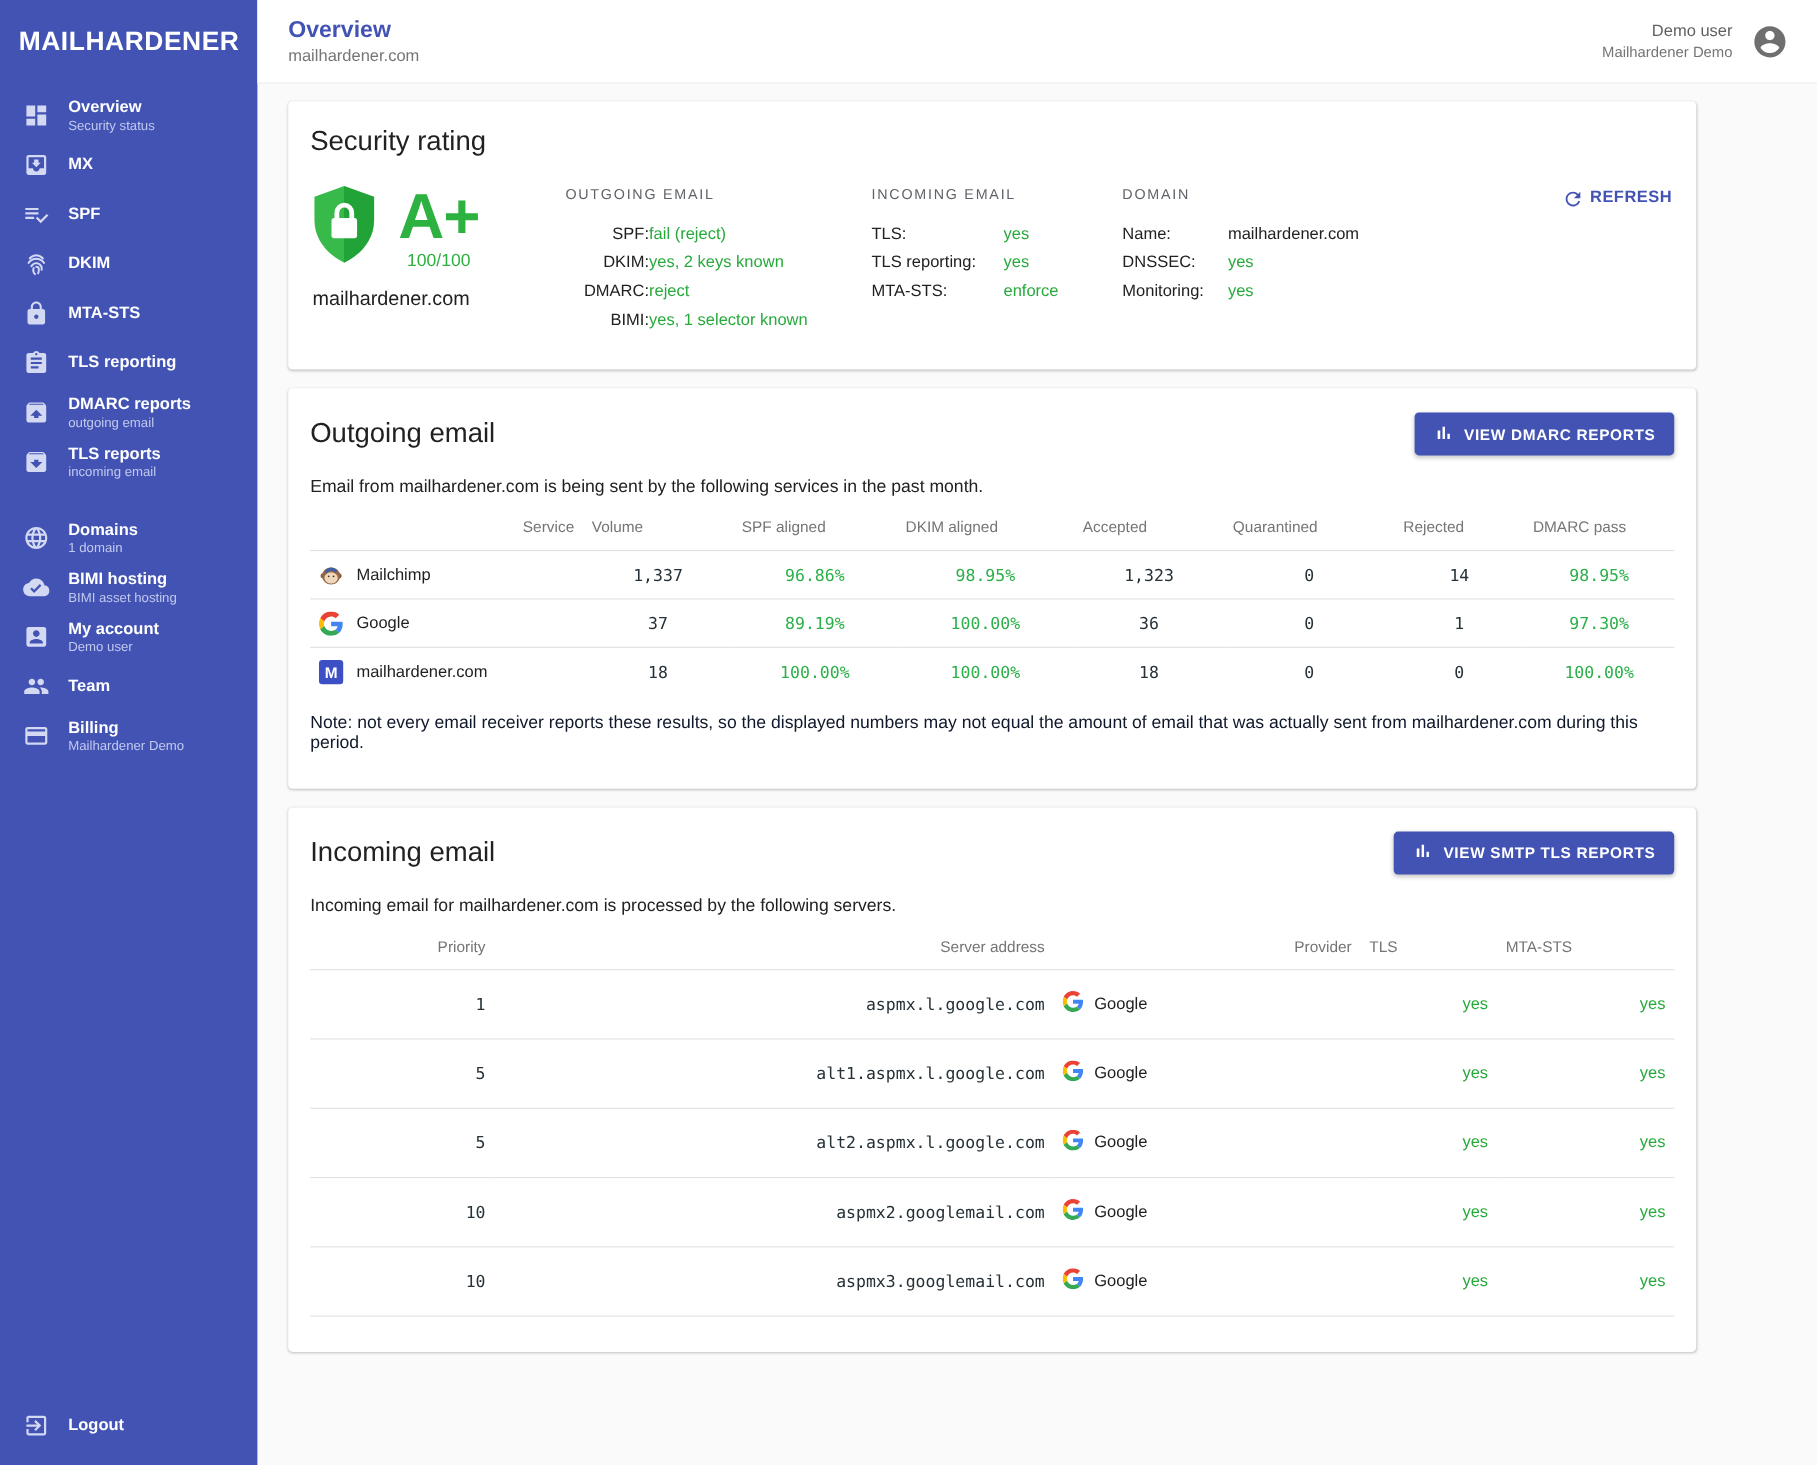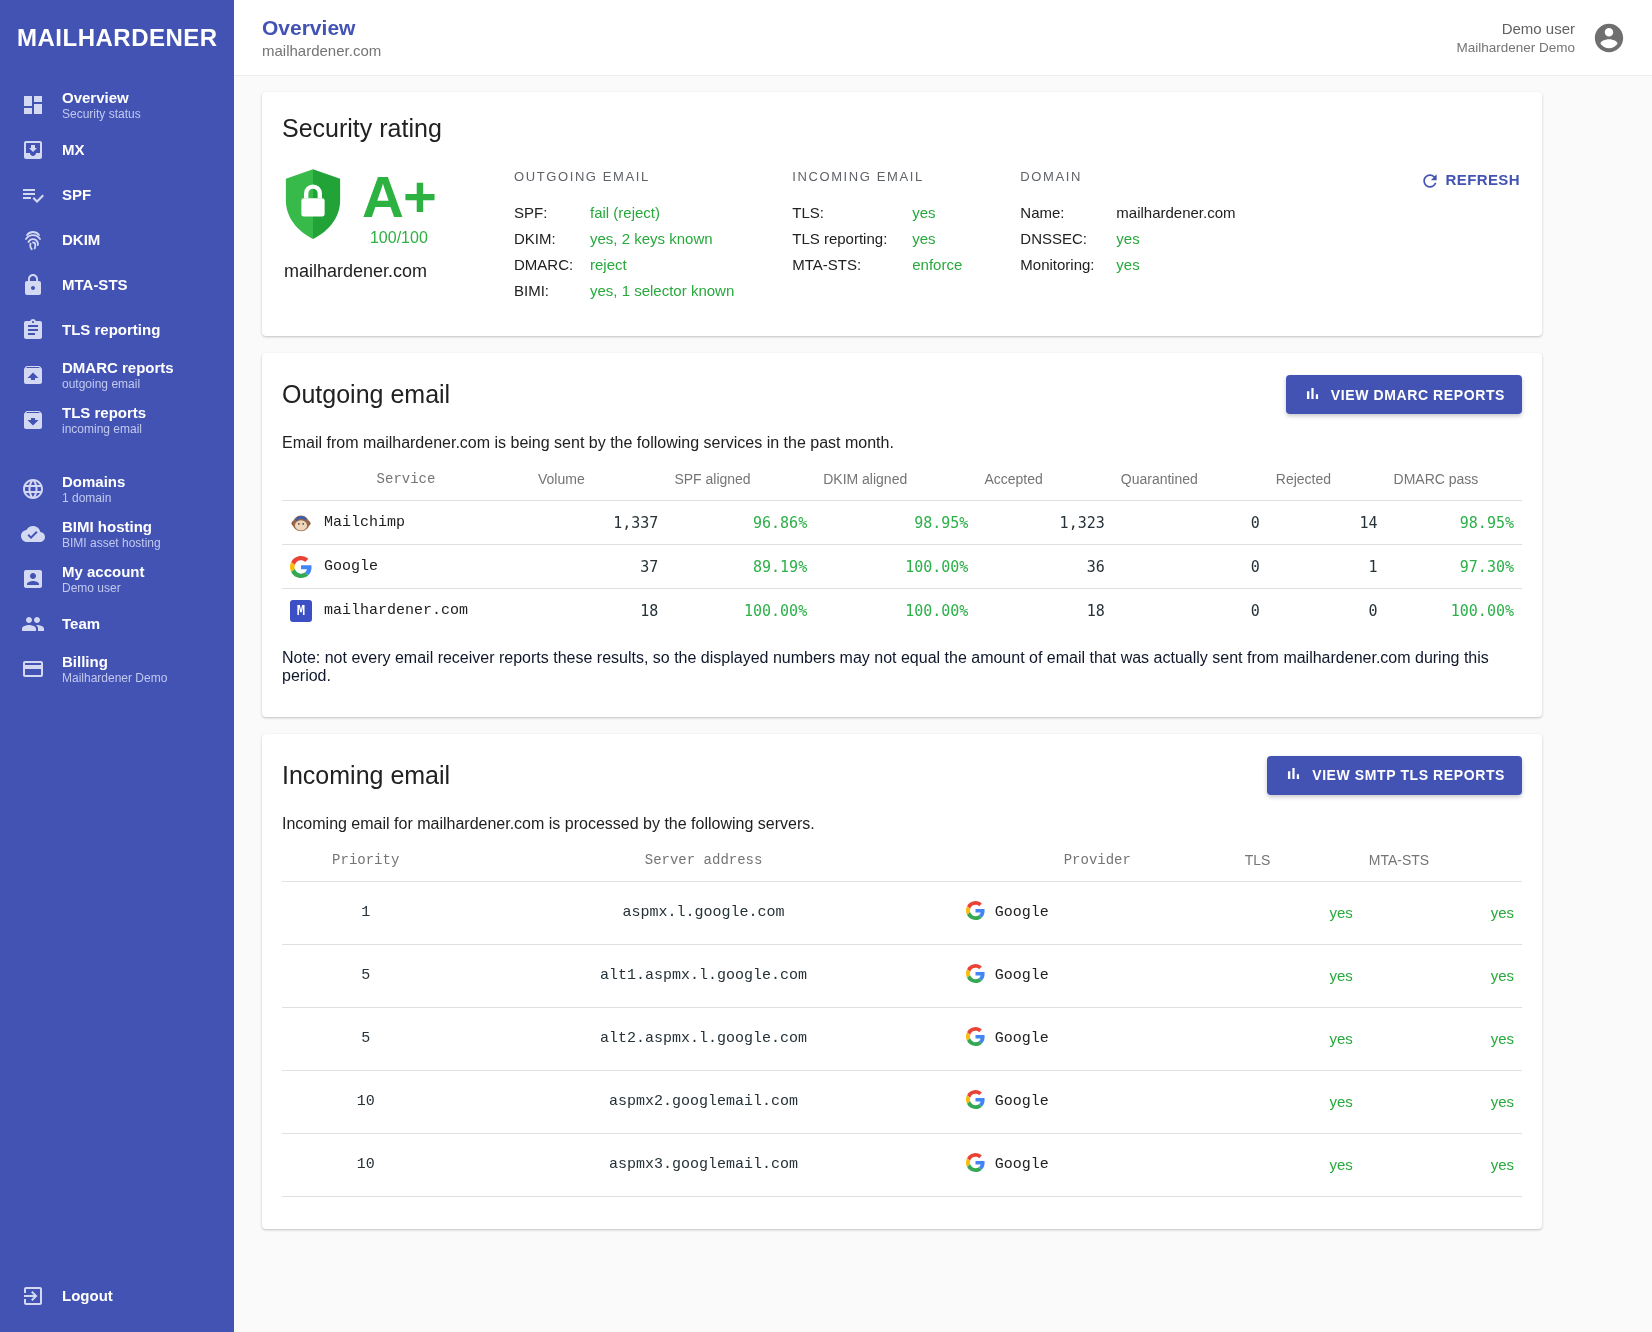--- a/index.html
+++ b/index.html
@@ -65,21 +65,21 @@
   .grade { font-size: 58px; line-height: 56px; font-weight: 700; color: #2db140; letter-spacing: -1px; }
   .score { font-size: 16px; color: #2db140; margin-top: 4px; font-family: "DejaVu Sans Mono", monospace; font-family: "Liberation Sans", sans-serif; text-align: center; }
   .rating-domain { font-size: 18px; color: #212121; margin-top: 14px; margin-left: 2px; }
 
   .sec-cols { display: flex; flex: 1; }
   .sec-col { margin-right: 58px; }
   .sec-col:nth-child(3) { margin-right: 0; }
   .sec-heading { font-size: 13px; letter-spacing: 1.6px; color: #5f6368; margin-bottom: 16px; }
   .sec-row { font-size: 15px; line-height: 26px; display: flex; }
   .sec-label { color: #212121; display: inline-block; }
-  .sec-col.c0 .sec-label { width: 76px; }
+  .sec-col.c0 .sec-label { width: 76px; text-align: right; }
   .sec-col.c1 .sec-label { width: 120px; }
   .sec-col.c2 .sec-label { width: 96px; }
   .sec-value { color: var(--green); }
   .sec-value.dark { color: #212121; }
 
   .refresh-btn {
     margin-left: auto; background: none; border: none; cursor: pointer;
     display: flex; align-items: flex-start; gap: 6px; color: var(--indigo);
     font-family: "Liberation Sans", sans-serif; font-size: 15px; font-weight: 700; letter-spacing: .4px;
     padding: 4px 2px; margin-top: -2px;
@@ -92,26 +92,26 @@
     background: var(--indigo); color: #fff; border: none; border-radius: 4px; cursor: pointer;
     height: 39px; padding: 0 17px; display: flex; align-items: center; gap: 9px;
     font-family: "Liberation Sans", sans-serif; font-size: 14px; font-weight: 700; letter-spacing: .6px;
     box-shadow: 0 2px 4px rgba(0,0,0,.22);
   }
   .primary-btn svg { width: 19px; height: 19px; }
   .card-desc { font-size: 16px; color: #212121; margin-top: 20px; }
 
   table { width: 100%; border-collapse: collapse; margin-top: 6px; }
   th { color: #757575; font-size: 14px; font-weight: 400; text-align: left; padding: 13px 8px 13px 8px; }
-  th.left, td.left { text-align: center; font-family: Liberation Mono, monospace; }
+  th.left, td.left { text-align: right; }
   td { font-size: 15px; text-align: right; padding: 10px 8px; border-top: 1px solid #e0e0e0; }
   .out-table td { height: 44px; }
   .in-table td { height: 63px; }
   .in-table tbody tr:last-child td { border-bottom: 1px solid #e0e0e0; }
-  .mono { font-family: "DejaVu Sans Mono", monospace; font-size: 15px; color: #263238; }
+  .mono { font-family: "DejaVu Sans Mono", monospace; font-size: 15px; color: #263238; text-align: center; }
   .mono.green { color: var(--green-mono); }
   .yes { color: var(--green); font-size: 15px; }
   .svc { display: flex; align-items: center; gap: 12px; color: #212121; }
   .svc .svc-ic { width: 22px; height: 22px; flex: none; display: flex; align-items: center; justify-content: center; }
   .svc .svc-ic svg { width: 22px; height: 22px; display: block; }
   .m-badge {
     width: 22px; height: 22px; border-radius: 3px; background: #3d4fc4; color: #fff;
     font-size: 14px; font-weight: 700; display: flex; align-items: center; justify-content: center;
   }
   .note { font-size: 16px; color: #0f172a; margin-top: 16px; }

